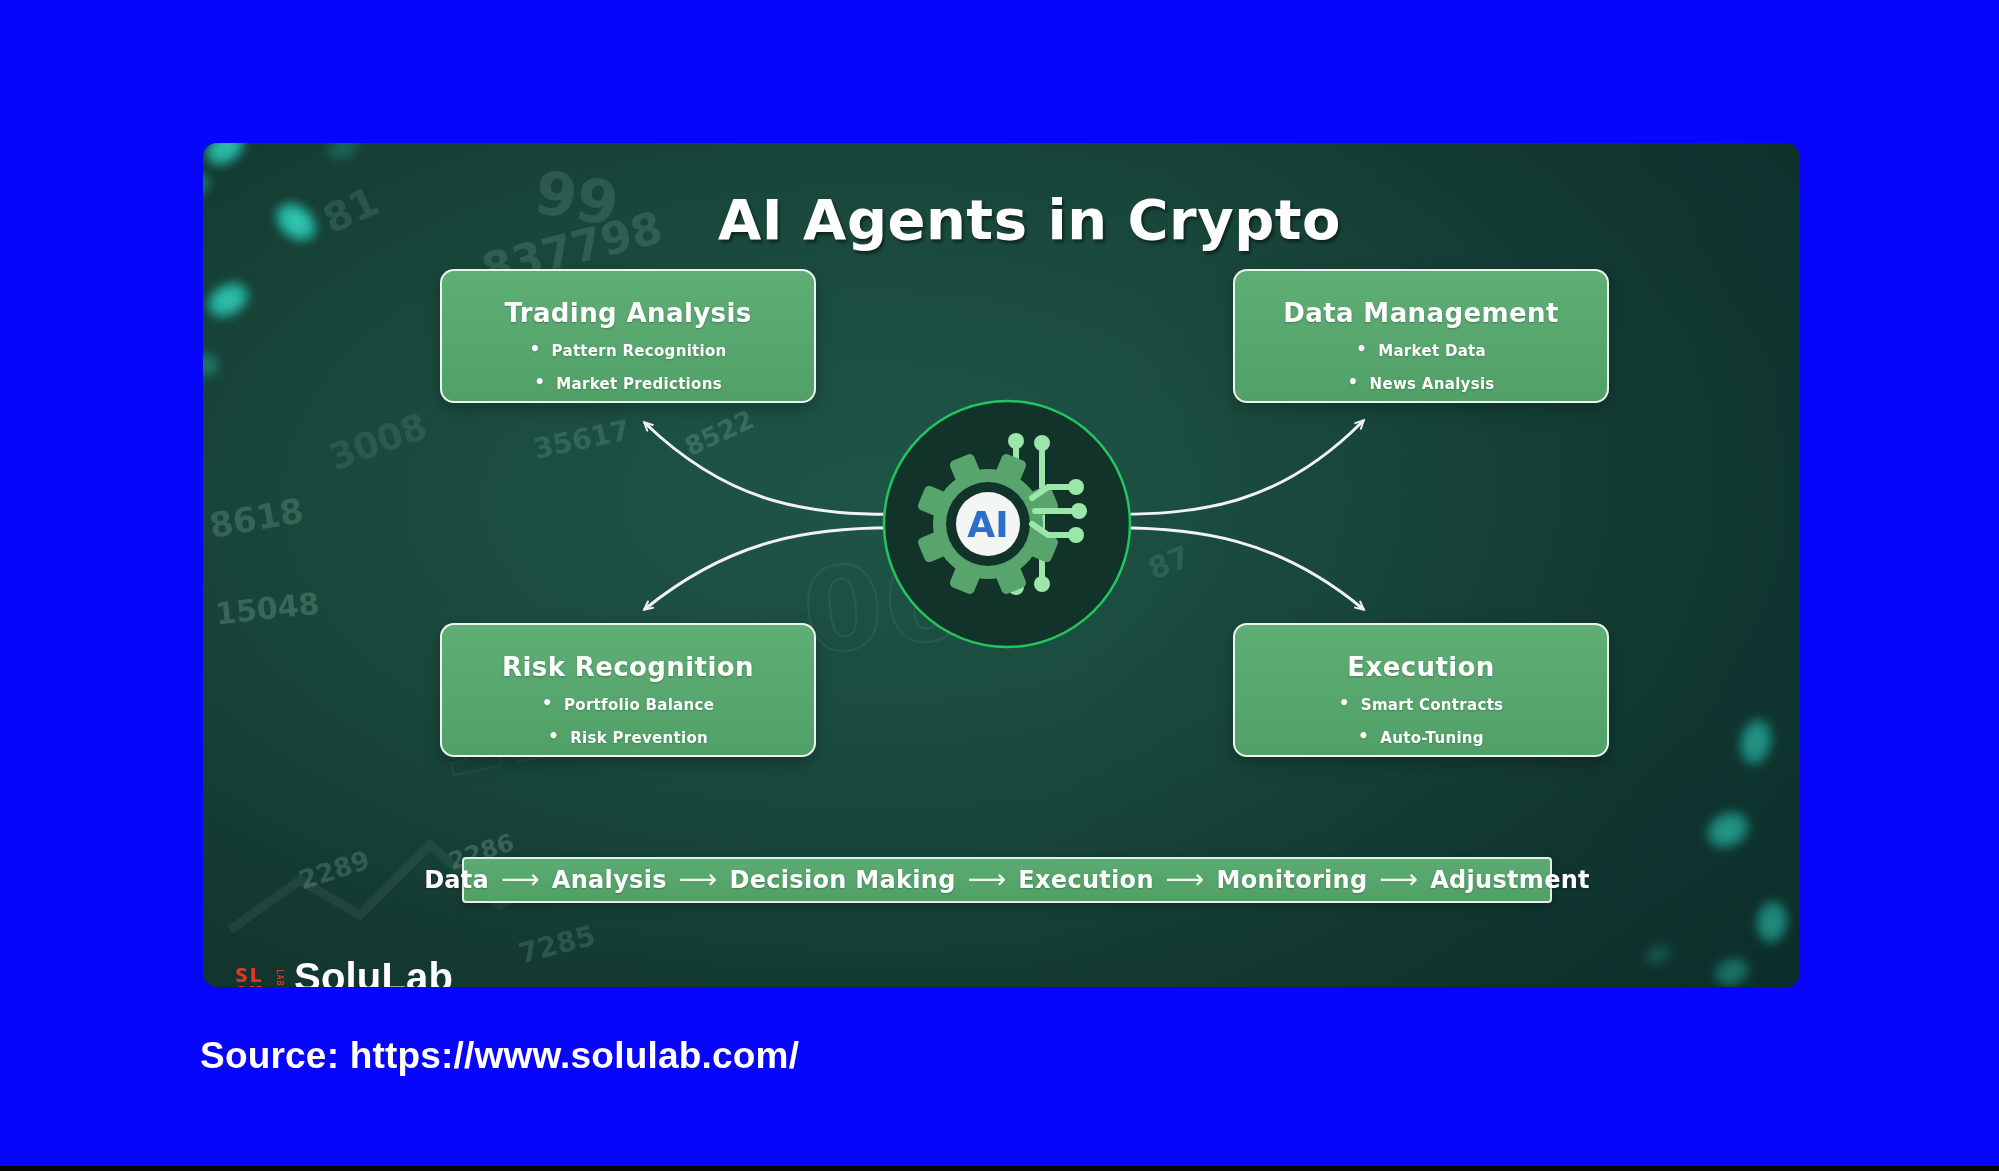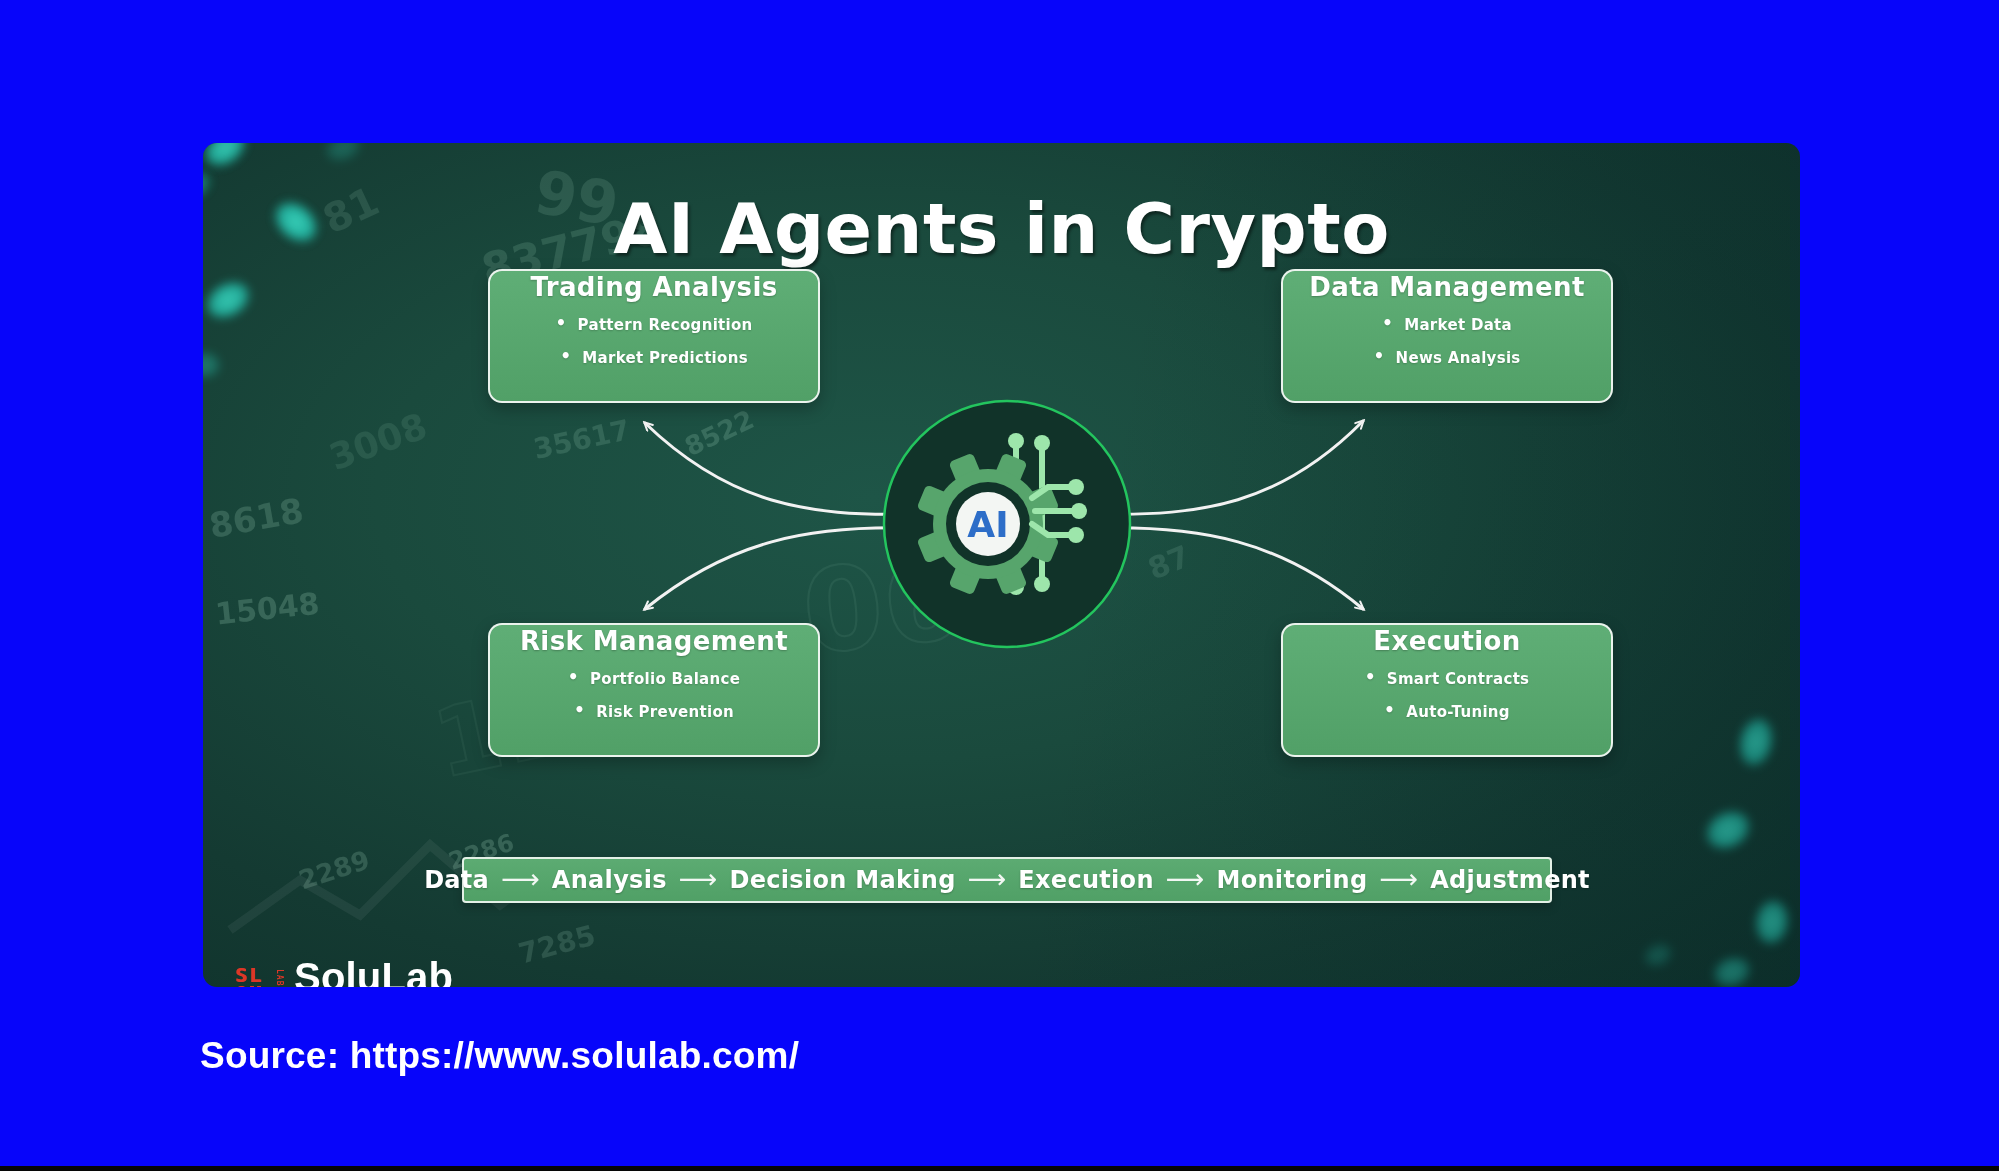--- a/index.html
+++ b/index.html
@@ -12,27 +12,27 @@
   .panel::after{content:"";position:absolute;inset:0;
          background:linear-gradient(100deg, rgba(0,0,0,0) 55%, rgba(6,40,40,.35) 100%);}
   
   .ghost{position:absolute;color:#b9ecd2;font-weight:700;white-space:nowrap;pointer-events:none;}
   .ghost-outline{color:transparent;-webkit-text-stroke:2px rgba(185,236,210,.45);}
   
   .blob{position:absolute;border-radius:50%;filter:blur(5px);pointer-events:none;
         background:radial-gradient(closest-side,#3fe3cb 0%,#22b7a4 55%,rgba(20,140,125,0) 78%);}
   
   .panel-title{position:absolute;left:0;top:2px;width:100%;text-align:center;color:#ffffff;
-        font-size:70px;font-weight:800;letter-spacing:.5px;line-height:74px;
-        text-shadow:2px 3px 3px rgba(0,0,0,.45);z-index:5;}
-  
-  .node{position:absolute;width:332px;height:134px;border-radius:14px;box-sizing:border-box;
+        font-size:56px;font-weight:800;letter-spacing:.5px;line-height:74px;
+        text-shadow:2px 3px 3px rgba(0,0,0,.45);z-index:5;padding-left:28px;}
+  
+  .node{position:absolute;width:376px;height:134px;border-radius:14px;box-sizing:border-box;
         border:2px solid rgba(243,248,244,.95);
         background:linear-gradient(180deg,#5fae76 0%,#51a067 100%);
-        box-shadow:0 6px 16px rgba(0,0,0,.25);text-align:center;padding-top:1px;z-index:6;margin-left:48px;}
+        box-shadow:0 6px 16px rgba(0,0,0,.25);text-align:center;padding-top:27px;z-index:6;}
   .node h2{margin:0;font-size:26px;line-height:31px;font-weight:700;color:#ffffff;
         letter-spacing:.4px;text-shadow:0 1px 2px rgba(0,0,0,.25);}
   .node .bullet{margin-top:11px;font-size:15px;line-height:21px;font-weight:700;color:#ffffff;
         letter-spacing:.3px;text-shadow:0 1px 2px rgba(0,0,0,.2);}
   .node .bullet::before{content:"•";margin-right:11px;font-size:17px;position:relative;top:-1px;}
   .node-trading{left:237px;top:126px;}
   .node-data{left:1030px;top:126px;}
   .node-risk{left:237px;top:480px;}
   .node-execution{left:1030px;top:480px;}
   
@@ -116,21 +116,21 @@
       <h2>Trading Analysis</h2>
       <div class="bullet">Pattern Recognition</div>
       <div class="bullet">Market Predictions</div>
     </div>
     <div class="node node-data">
       <h2>Data Management</h2>
       <div class="bullet">Market Data</div>
       <div class="bullet">News Analysis</div>
     </div>
     <div class="node node-risk">
-      <h2>Risk Management</h2>
+      <h2>Risk Recognition</h2>
       <div class="bullet">Portfolio Balance</div>
       <div class="bullet">Risk Prevention</div>
     </div>
     <div class="node node-execution">
       <h2>Execution</h2>
       <div class="bullet">Smart Contracts</div>
       <div class="bullet">Auto-Tuning</div>
     </div>
 
     <svg class="emblem" viewBox="0 0 254 254">

